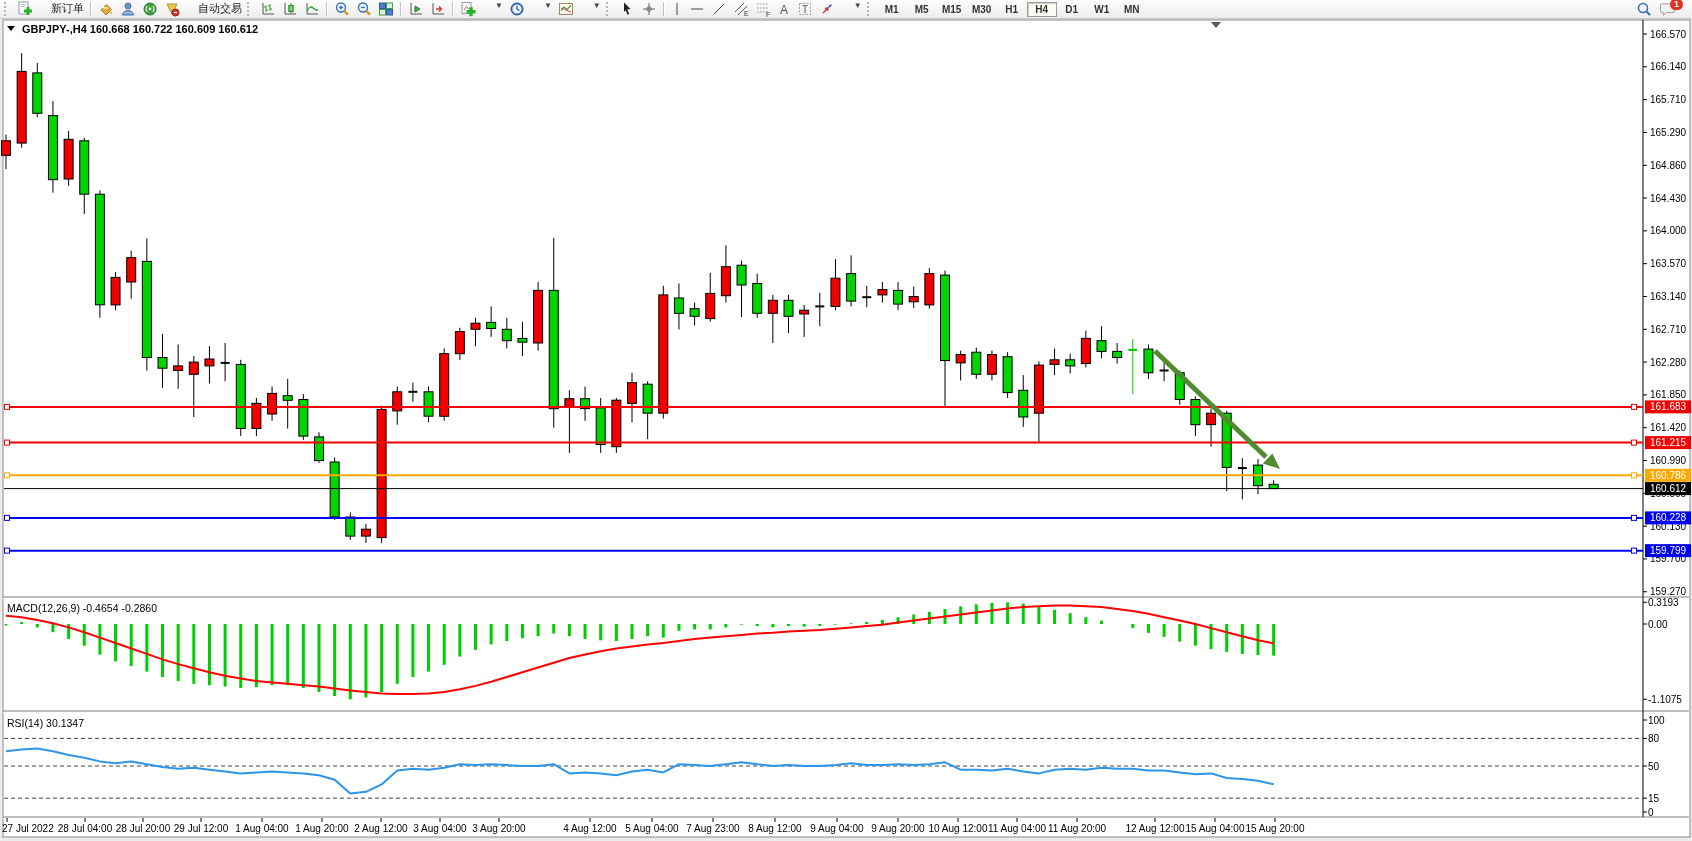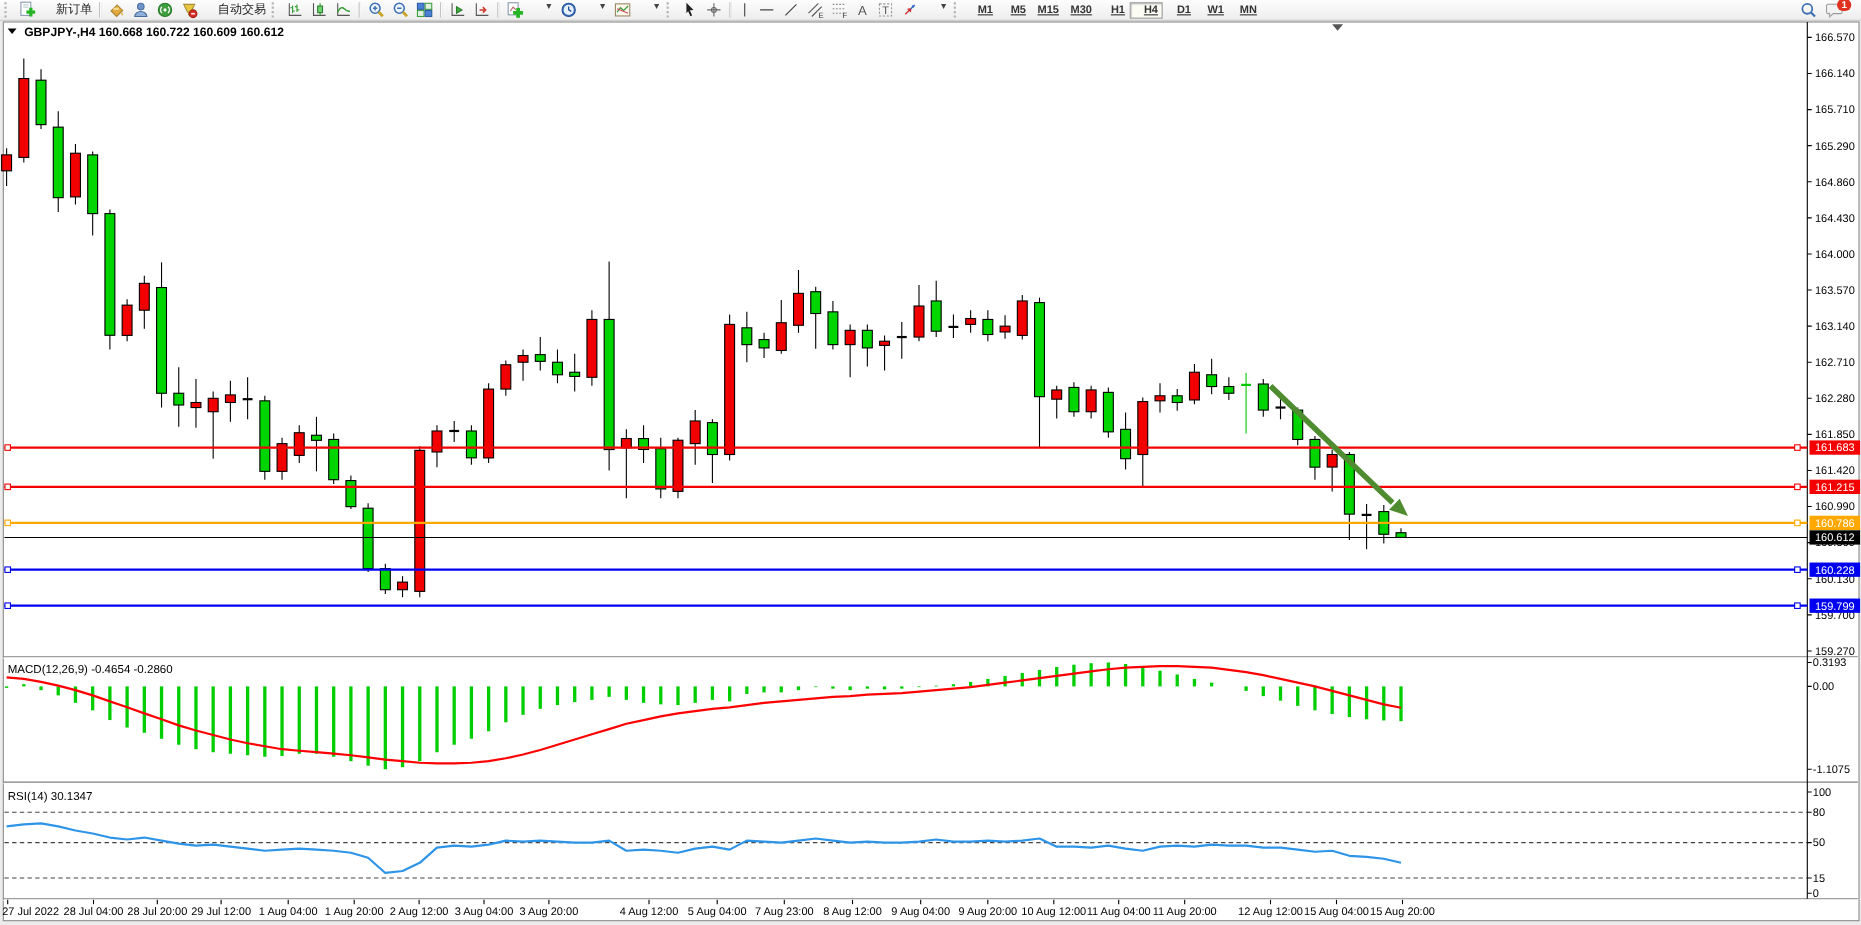--- a/index.html
+++ b/index.html
@@ -5,21 +5,21 @@
   html,body{margin:0;padding:0;background:#ececec;font-family:"Liberation Sans",sans-serif;}
   #app{width:1692px;height:841px;overflow:hidden;background:#ececec;position:relative;}
   
   .toolbar{height:18px;display:flex;align-items:center;background:linear-gradient(#fdfdfd,#ededed);
     border-bottom:1px solid #c9c9c9;font-size:11px;color:#222;padding:0 2px;white-space:nowrap;}
   .grip{width:5px;height:14px;border-left:2px dotted #b5b5b5;margin:0 3px 0 2px;}
   .sep{width:1px;height:14px;background:#c2c2c2;border-right:1px solid #fff;margin:0 3px;}
   .tbtn{display:inline-flex;align-items:flex-start;gap:18px;height:17px;padding:0 2px;border:1px solid transparent;border-radius:2px;cursor:default;}
   .tbtn svg{display:block;}
   .caret{font-size:8px;color:#444;margin-left:1px;}
-  .tf{display:inline-block;min-width:22px;text-align:right;padding:1px 3px;font-size:10px;font-weight:bold;color:#333;border:1px solid transparent;text-decoration:underline;}
+  .tf{display:inline-block;min-width:22px;text-align:center;padding:1px 3px;font-size:10px;font-weight:bold;color:#333;border:1px solid transparent;}
   .tf.active{background:#fcfcf4;border:1px solid #9a9a9a;box-shadow:inset 1px 1px 1px #ccc;}
   .spacer{flex:1;}
   .badge{position:relative;}
   .badge .dot{position:absolute;top:-2px;right:-4px;background:#e03020;color:#fff;font-size:9px;font-weight:bold;
     border-radius:7px;padding:0 4px;line-height:11px;}
   
   #cv{display:block;background:#ececec;}
   text{font-family:"Liberation Sans",sans-serif;}
 </style>
 </head>

